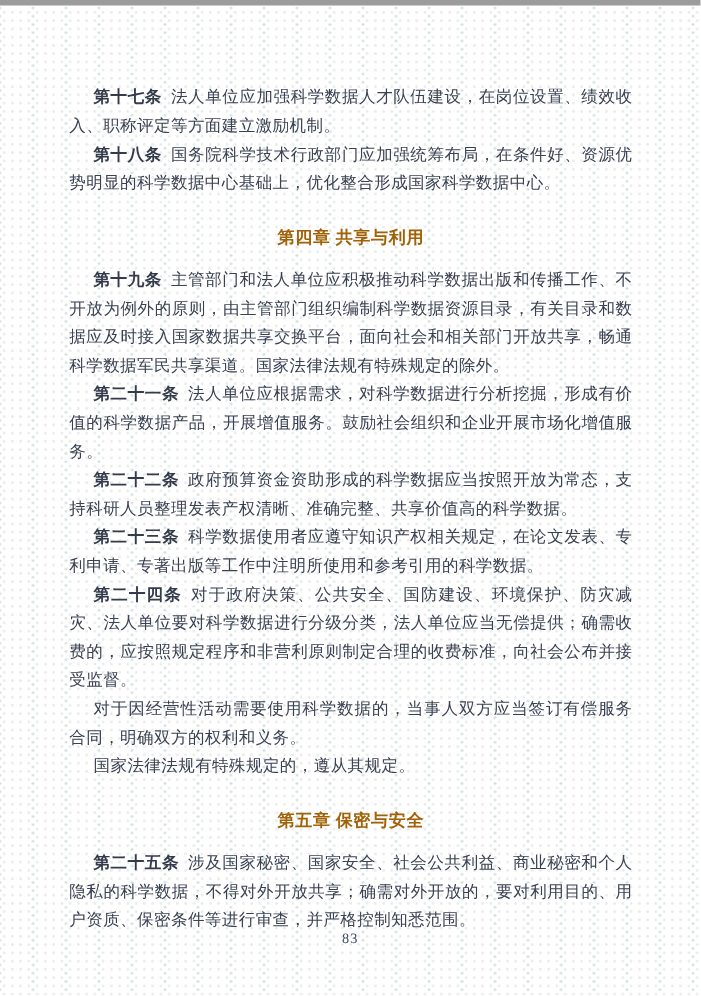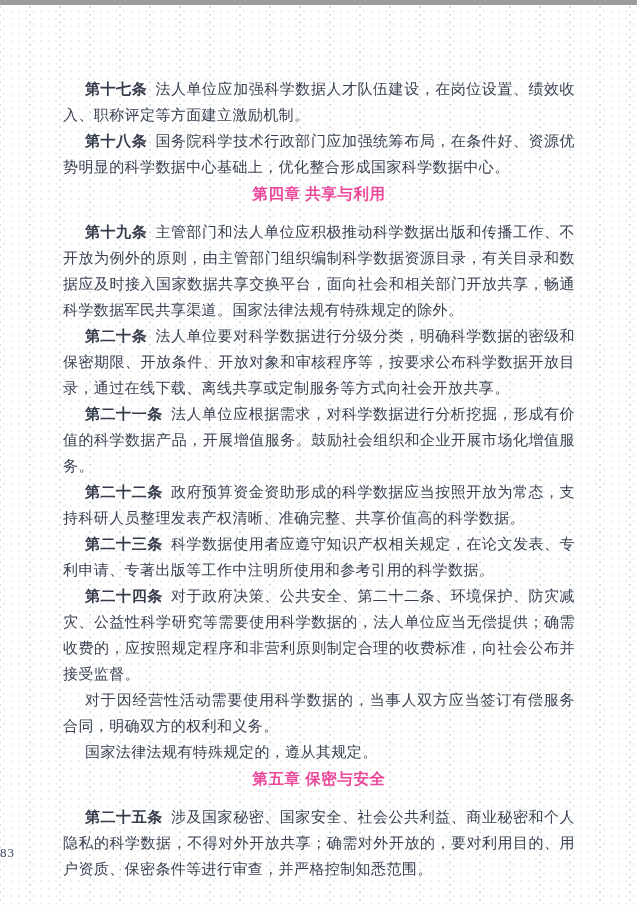--- a/index.html
+++ b/index.html
@@ -42,53 +42,53 @@
     text-justify: inter-ideograph;
     text-indent: 22px;
     letter-spacing: 0.4px;
   }
   .article .lead {
     font-weight: bold;
     color: #343b4b;
     margin-right: 0.55em;
   }
   .chapter {
-    margin: 1px 0 12px 0;
+    margin: 24px 0 12px 0;
     font-size: 15.5px;
     line-height: 26px;
     font-weight: bold;
-    color: #ec4899;
+    color: #a16207;
     text-align: center;
     text-indent: 0;
     letter-spacing: 0.6px;
   }
   .page-number {
     position: absolute;
     left: 0; right: 0;
     bottom: 44px;
+    text-align: center;
     font-size: 13px;
     color: #3b4a66;
     letter-spacing: 1px;
   }
 </style>
 </head>
 <body>
 
 <div class="top-bar"></div>
 
 <main class="page">
   <div id="doc-blocks">
       <p class="article"><b class="lead">第十七条</b><span>法人单位应加强科学数据人才队伍建设，在岗位设置、绩效收入、职称评定等方面建立激励机制。</span></p>
       <p class="article"><b class="lead">第十八条</b><span>国务院科学技术行政部门应加强统筹布局，在条件好、资源优势明显的科学数据中心基础上，优化整合形成国家科学数据中心。</span></p>
       <h2 class="chapter">第四章 共享与利用</h2>
       <p class="article"><b class="lead">第十九条</b><span>主管部门和法人单位应积极推动科学数据出版和传播工作、不开放为例外的原则，由主管部门组织编制科学数据资源目录，有关目录和数据应及时接入国家数据共享交换平台，面向社会和相关部门开放共享，畅通科学数据军民共享渠道。国家法律法规有特殊规定的除外。</span></p>
-      <p class="article"><b class="lead">第二十条</b><span>法人单位要对科学数据进行分级分类，明确科学数据的密级和保密期限、开放条件、开放对象和审核程序等，按要求公布科学数据开放目录，通过在线下载、离线共享或定制服务等方式向社会开放共享。</span></p>
       <p class="article"><b class="lead">第二十一条</b><span>法人单位应根据需求，对科学数据进行分析挖掘，形成有价值的科学数据产品，开展增值服务。鼓励社会组织和企业开展市场化增值服务。</span></p>
       <p class="article"><b class="lead">第二十二条</b><span>政府预算资金资助形成的科学数据应当按照开放为常态，支持科研人员整理发表产权清晰、准确完整、共享价值高的科学数据。</span></p>
       <p class="article"><b class="lead">第二十三条</b><span>科学数据使用者应遵守知识产权相关规定，在论文发表、专利申请、专著出版等工作中注明所使用和参考引用的科学数据。</span></p>
-      <p class="article"><b class="lead">第二十四条</b><span>对于政府决策、公共安全、第二十二条、环境保护、防灾减灾、公益性科学研究等需要使用科学数据的，法人单位应当无偿提供；确需收费的，应按照规定程序和非营利原则制定合理的收费标准，向社会公布并接受监督。</span></p>
+      <p class="article"><b class="lead">第二十四条</b><span>对于政府决策、公共安全、国防建设、环境保护、防灾减灾、法人单位要对科学数据进行分级分类，法人单位应当无偿提供；确需收费的，应按照规定程序和非营利原则制定合理的收费标准，向社会公布并接受监督。</span></p>
       <p class="article"><span>对于因经营性活动需要使用科学数据的，当事人双方应当签订有偿服务合同，明确双方的权利和义务。</span></p>
       <p class="article"><span>国家法律法规有特殊规定的，遵从其规定。</span></p>
       <h2 class="chapter">第五章 保密与安全</h2>
       <p class="article"><b class="lead">第二十五条</b><span>涉及国家秘密、国家安全、社会公共利益、商业秘密和个人隐私的科学数据，不得对外开放共享；确需对外开放的，要对利用目的、用户资质、保密条件等进行审查，并严格控制知悉范围。</span></p>
     </div>
   <div class="page-number">83</div>
 </main>
 
 </body></html>

